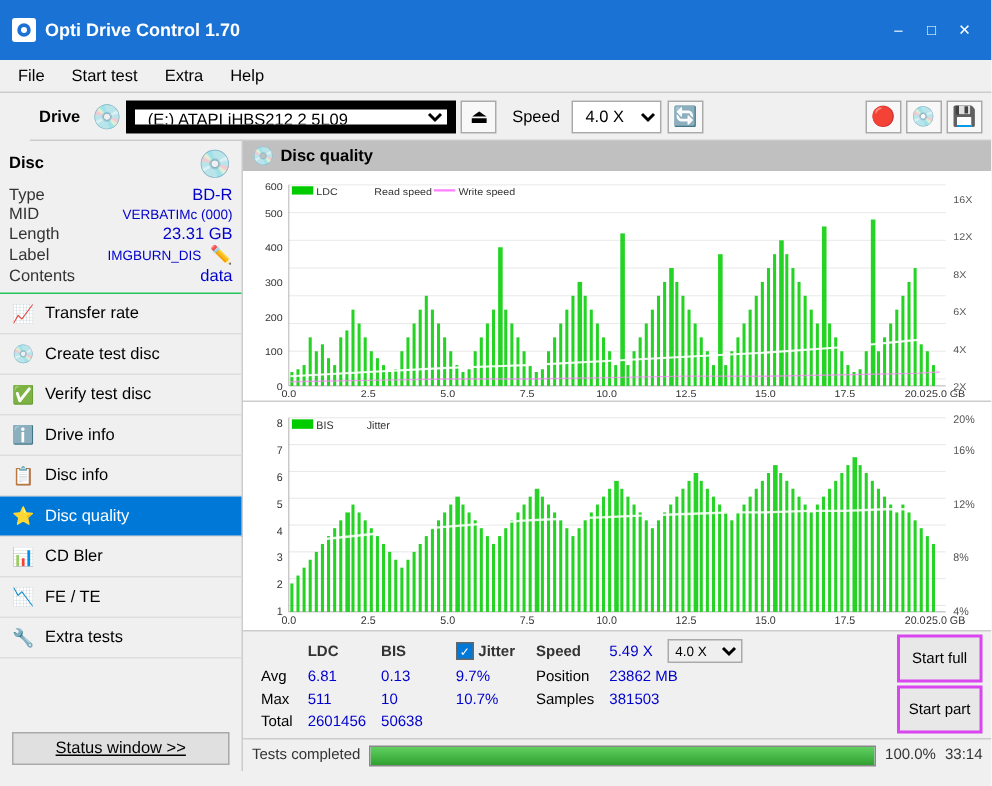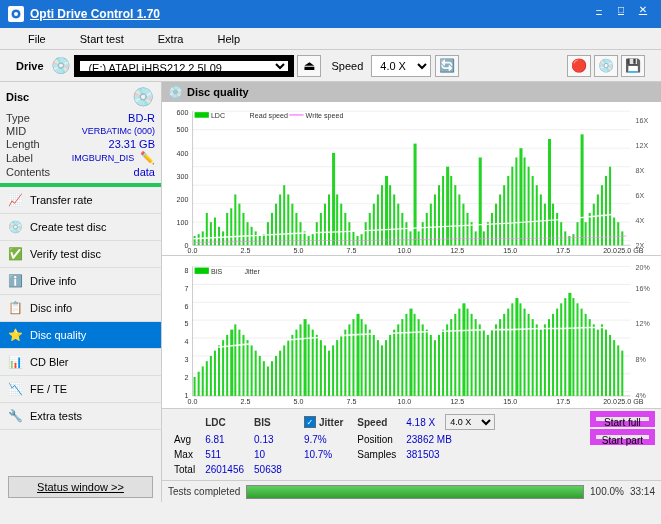--- a/index.html
+++ b/index.html
@@ -9,25 +9,25 @@
       font-family: 'Segoe UI', Tahoma, sans-serif;
       font-size: 11px;
       background: #f0f0f0;
       overflow: hidden;
     }
 
     
     .title-bar {
       background: #1a73d4;
       color: white;
-      height: 28px;
-      display: flex;
+      height: 40px;
+      display: flex;
+      align-items: center;
       padding: 0 8px;
       justify-content: space-between;
-      text-decoration: underline;
     }
     .title-bar-left { display: flex; align-items: center; gap: 6px; }
     .title-bar-icon { width: 16px; height: 16px; background: #fff; border-radius: 2px; display:flex; align-items:center; justify-content:center; }
     .title-bar-title { font-size: 12px; font-weight: 600; }
     .title-bar-controls { display: flex; gap: 2px; }
     .title-btn {
       width: 20px; height: 18px; display: flex; align-items: center; justify-content: center;
       color: white; font-size: 10px; cursor: pointer; border-radius: 2px;
     }
 
@@ -39,32 +39,32 @@
       align-items: center;
       padding: 0 4px;
       border-bottom: 1px solid #ccc;
       gap: 2px;
     }
     .menu-item {
       padding: 2px 8px;
       cursor: pointer;
       font-size: 11px;
       border-radius: 2px;
-      margin-left: 16px;
     }
 
     
     .toolbar {
       background: #f0f0f0;
       height: 32px;
       display: flex;
       align-items: center;
-      padding: 0 16px;
+      padding: 0 6px;
       border-bottom: 1px solid #ccc;
       gap: 4px;
+      margin-left: 20px;
     }
     .toolbar-label { font-size: 11px; font-weight: 600; margin-right: 4px; }
     .drive-select {
       height: 22px;
       border: 6px solid #000000;
       background: white;
       font-size: 11px;
       padding: 0 4px;
       width: 220px;
     }
@@ -96,21 +96,21 @@
     .sidebar {
       width: 162px;
       background: #f0f0f0;
       border-right: 1px solid #ccc;
       display: flex;
       flex-direction: column;
     }
 
     .disc-section {
       padding: 4px 6px;
-      border-bottom: 4px solid #22c55e;
+      border-bottom: 1px solid #22c55e;
     }
     .disc-header {
       display: flex;
       align-items: center;
       justify-content: space-between;
       margin-bottom: 4px;
     }
     .disc-title { font-size: 11px; font-weight: 700; }
     .disc-row {
       display: flex;
@@ -202,22 +202,22 @@
     .stats-blue { color: #0000cc; }
 
     .stats-right {
       margin-left: auto;
       display: flex;
       flex-direction: column;
       gap: 2px;
     }
 
     .start-btn {
-      height: 16px;
-      border: 6px solid #d946ef;
+      height: 32px;
+      border: 2px solid #d946ef;
       background: #e8e8e8;
       cursor: pointer;
       font-size: 10px;
       padding: 0 6px;
       white-space: nowrap;
     }
 
     .jitter-checkbox {
       width: 12px; height: 12px;
       border: 1px solid #666;
@@ -719,21 +719,21 @@
           <td style="width:10px;"></td>
           <td style="padding-left:4px;">
             <div style="display:flex;align-items:center;gap:3px;">
               <div class="jitter-checkbox">
                 <span style="color:white;font-size:8px;">✓</span>
               </div>
               <span class="stats-header">Jitter</span>
             </div>
           </td>
           <td class="stats-header" style="padding-left:8px;">Speed</td>
-          <td class="stats-blue">4.18 X</td>
+          <td class="stats-blue">5.49 X</td>
           <td>
             <select style="height:16px;font-size:9px;width:50px;border:1px solid #aaa;">
               <option>4.0 X</option>
             </select>
           </td>
         </tr>
         <tr>
           <td>Avg</td>
           <td class="stats-blue">6.81</td>
           <td class="stats-blue">0.13</td>

